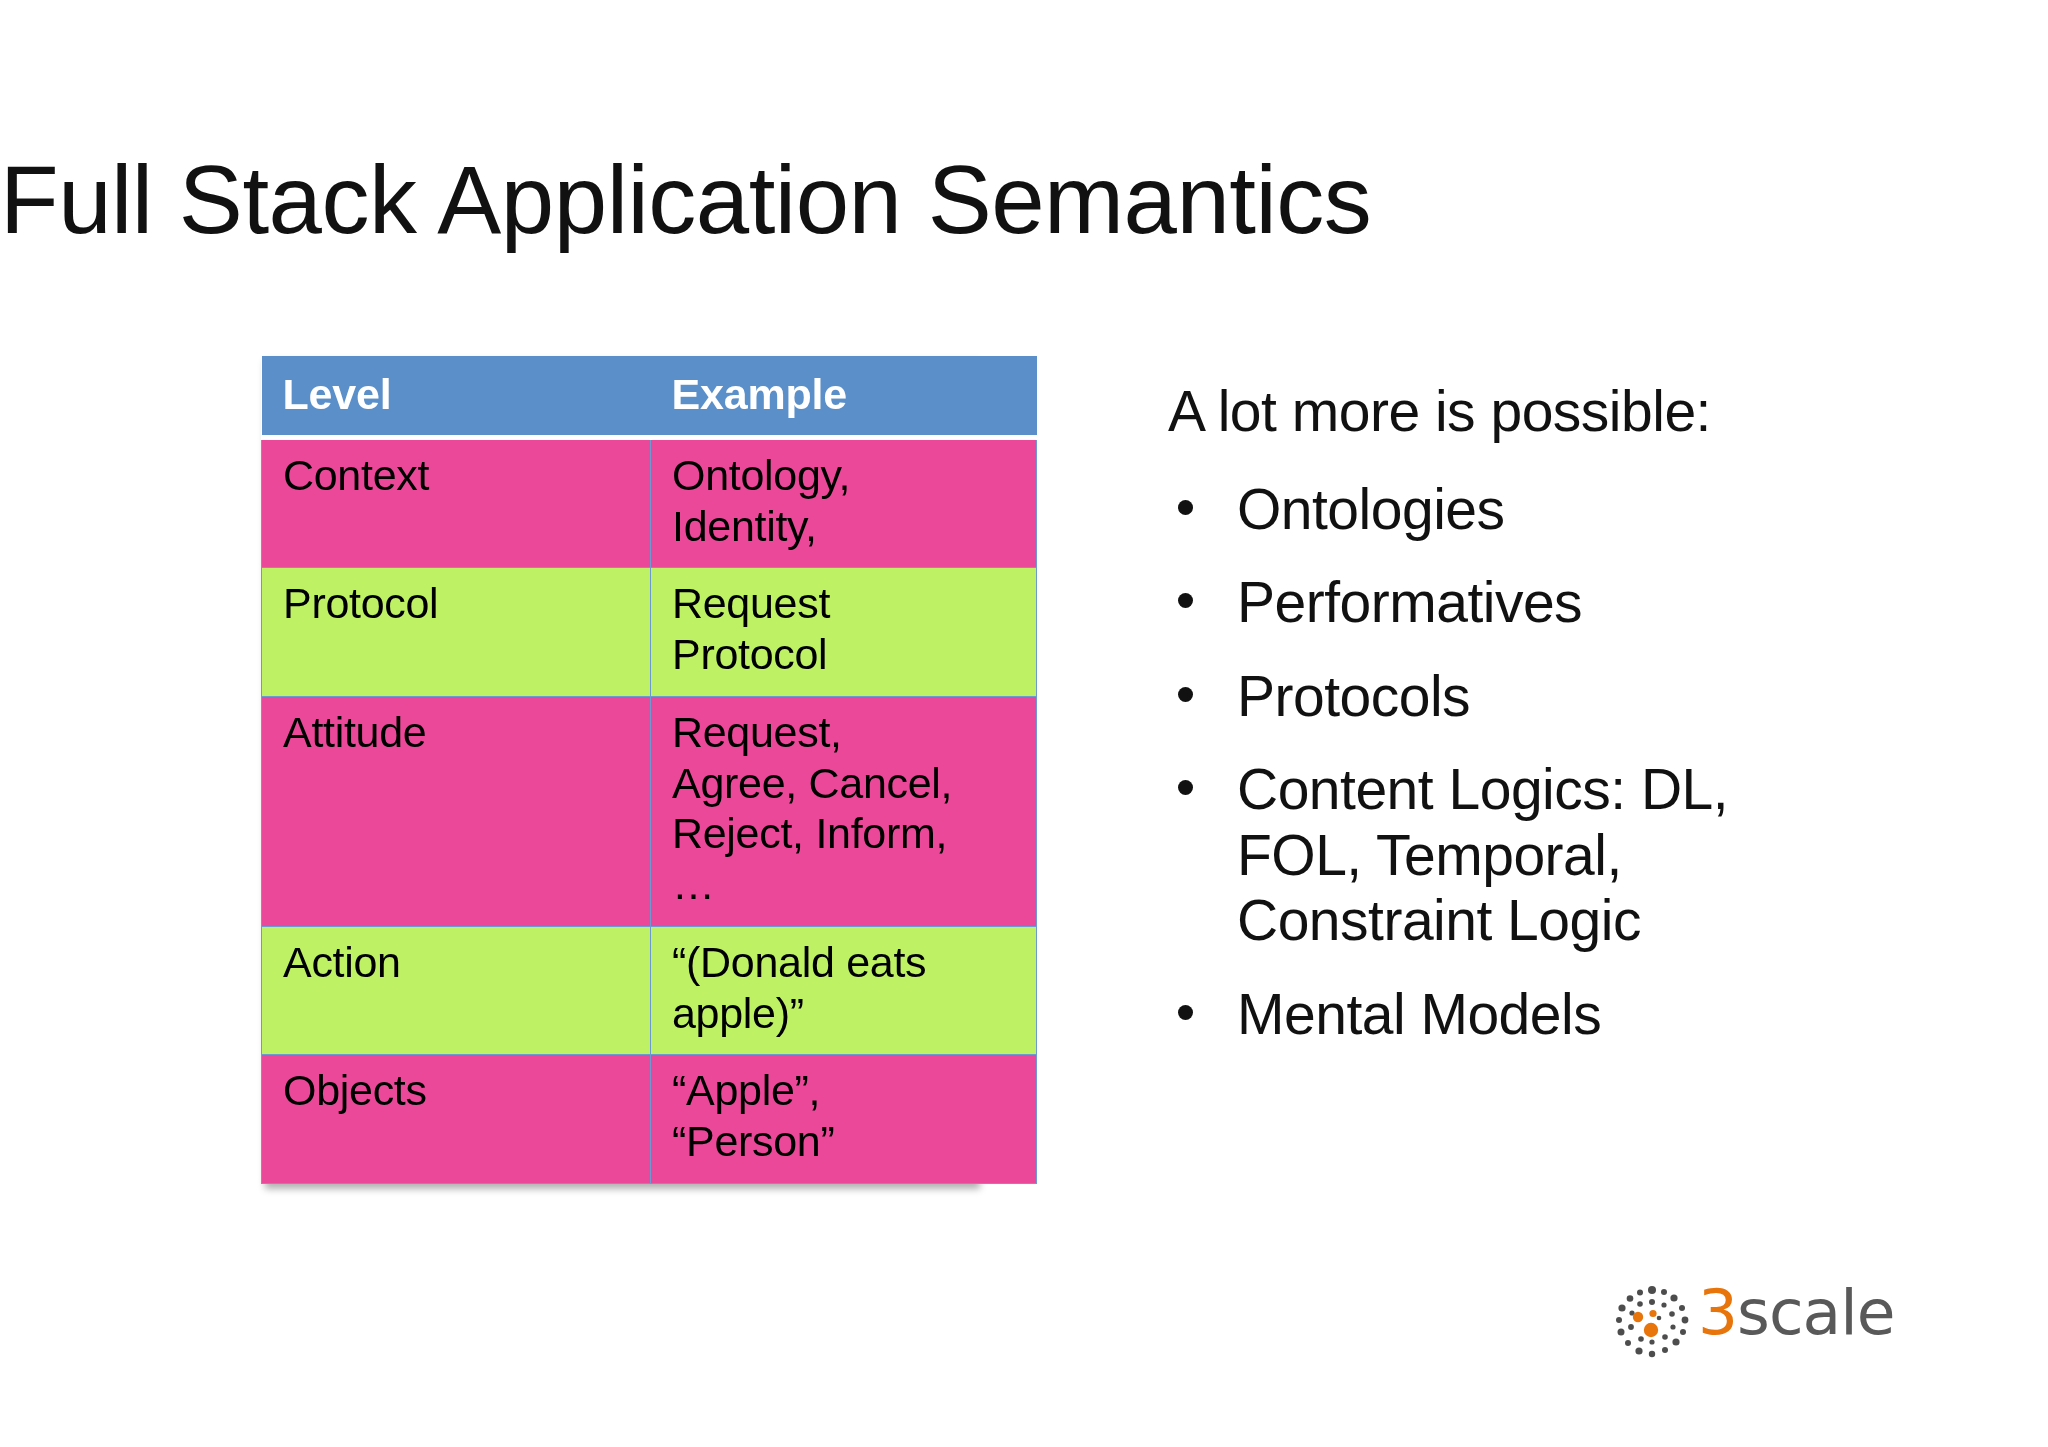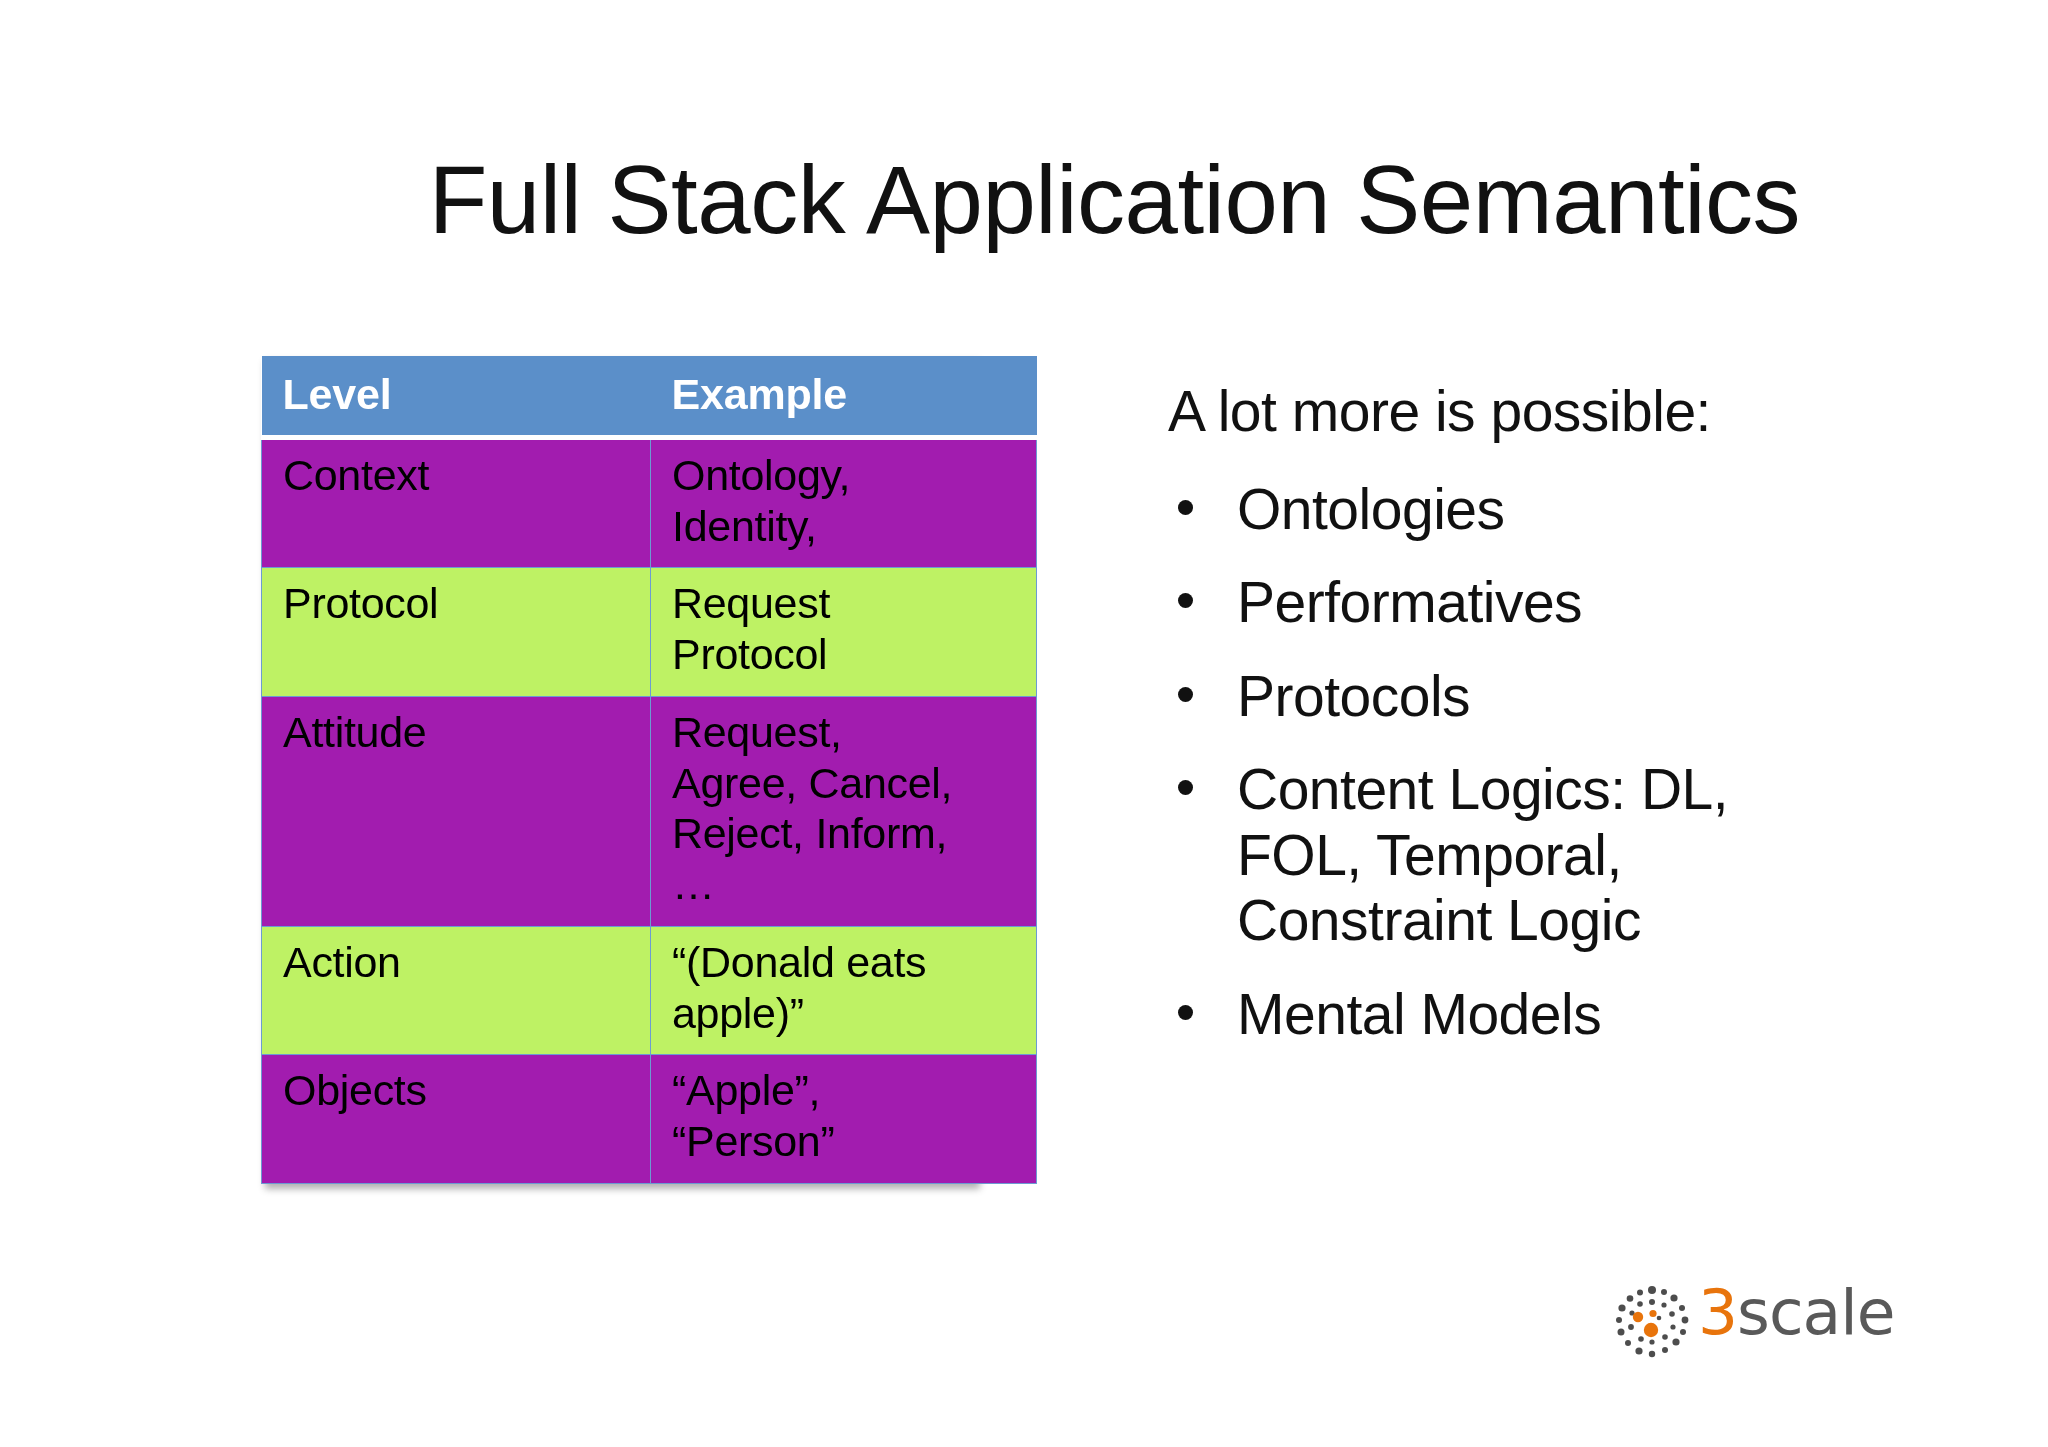--- a/index.html
+++ b/index.html
@@ -21,21 +21,21 @@
     inset: 0;
     background: #ffffff;
   }
 
   
   .slide-title {
     position: absolute;
     left: 0;
     top: 150px;
     width: 1800px;
-    text-align: right;
+    text-align: left;
     font-size: 96px;
     font-weight: 400;
     letter-spacing: -0.5px;
     color: #111111;
     line-height: 1.05;
     white-space: nowrap;
   }
 
   
   .table-wrap {
@@ -71,21 +71,21 @@
   table.semantics-table td {
     font-size: 43px;
     font-weight: 400;
     color: #000000;
     padding: 10px 10px 16px 21px;
     vertical-align: top;
     line-height: 1.18;
     border: 1px solid #6C9BD2;
     letter-spacing: -0.3px;
   }
-  tr.row-dark td { background: #a21caf; }
+  tr.row-dark td { background: #ec4899; }
   tr.row-light td { background: #bef264; }
 
   td .cell-lines { display: block; }
   td .cell-line { display: block; white-space: pre; }
 
   
   .right-col {
     position: absolute;
     left: 1168px;
     top: 380px;

